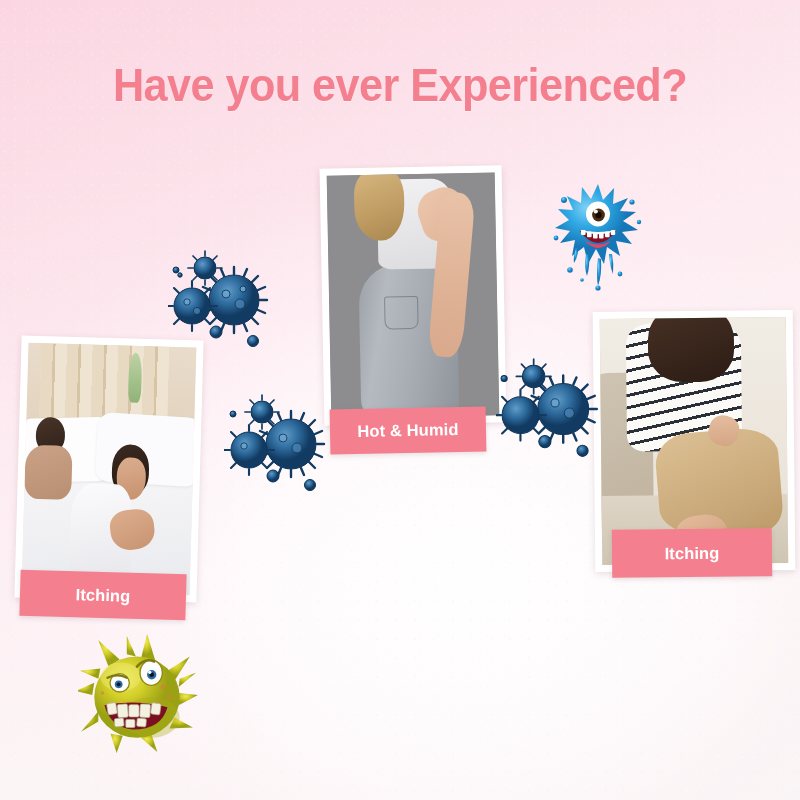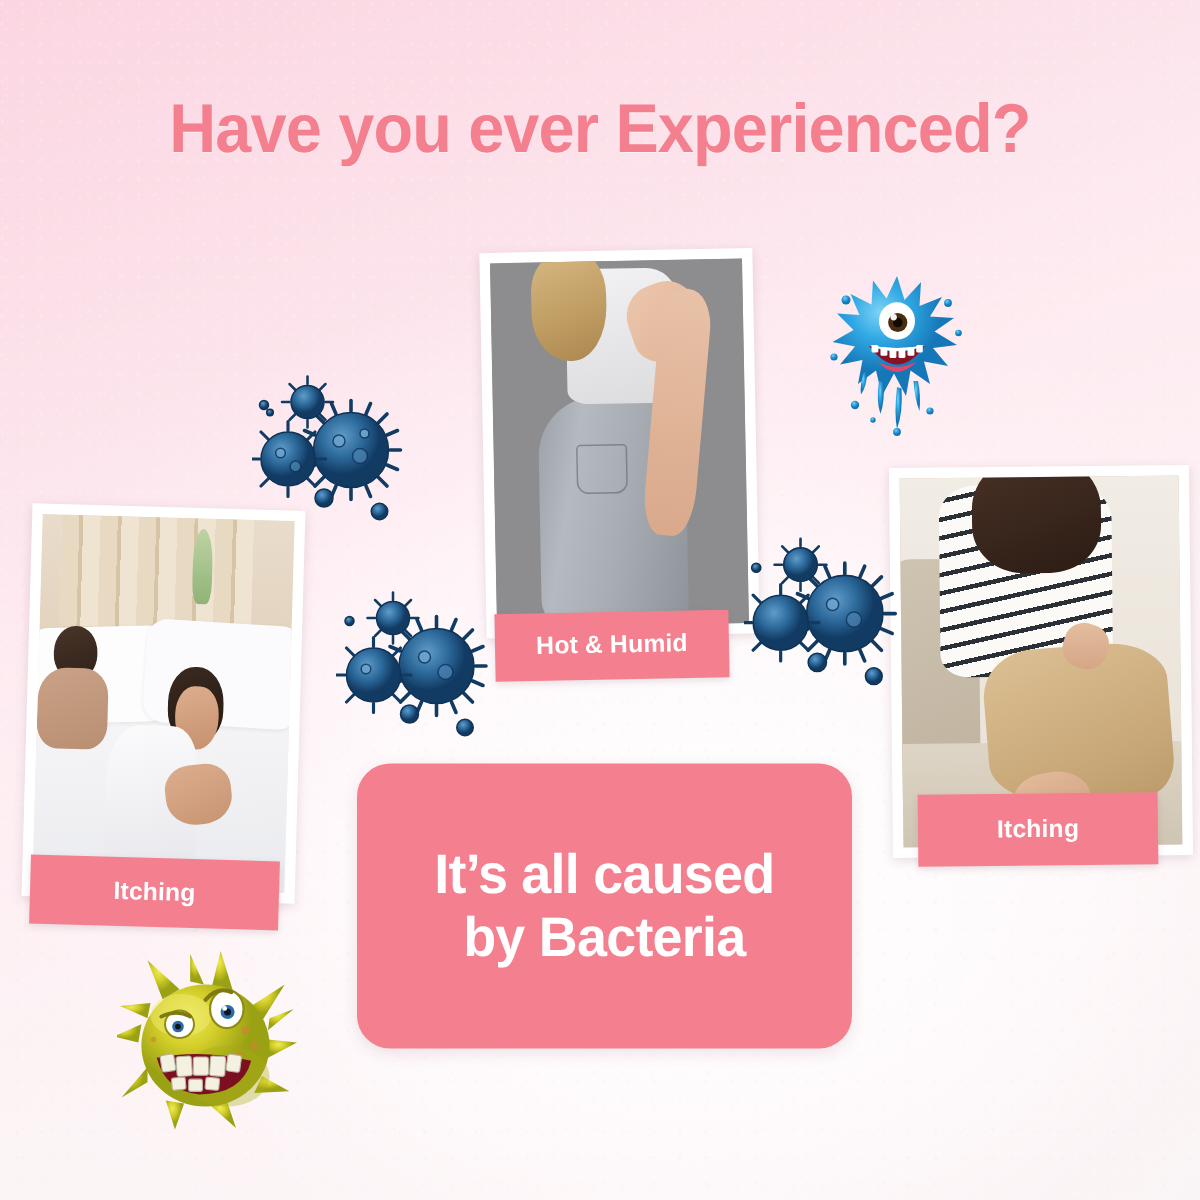--- a/index.html
+++ b/index.html
@@ -452,20 +452,14 @@
       <rect x="39" y="71" width="10" height="13" rx="1.6" transform="rotate(-4 44 77)"></rect>
       <rect x="50" y="71.5" width="10" height="12" rx="1.6"></rect>
       <rect x="61" y="71" width="10" height="13" rx="1.6" transform="rotate(3 66 77)"></rect>
       <rect x="72" y="70" width="9" height="11" rx="1.6" transform="rotate(8 76 76)"></rect>
       <rect x="36" y="85" width="9" height="8" rx="1.4" transform="rotate(-5 40 89)"></rect>
       <rect x="47" y="86" width="9" height="8" rx="1.4"></rect>
       <rect x="58" y="85" width="9" height="8" rx="1.4" transform="rotate(5 62 89)"></rect>
     </g>
   </svg>
 
-  <div id="msg-box">
-    <div id="msg-text">
-      <span>It’s all caused</span><br>
-      <span>by Bacteria</span>
-    </div>
-  </div>
 
 </div>
 
 </body></html>

